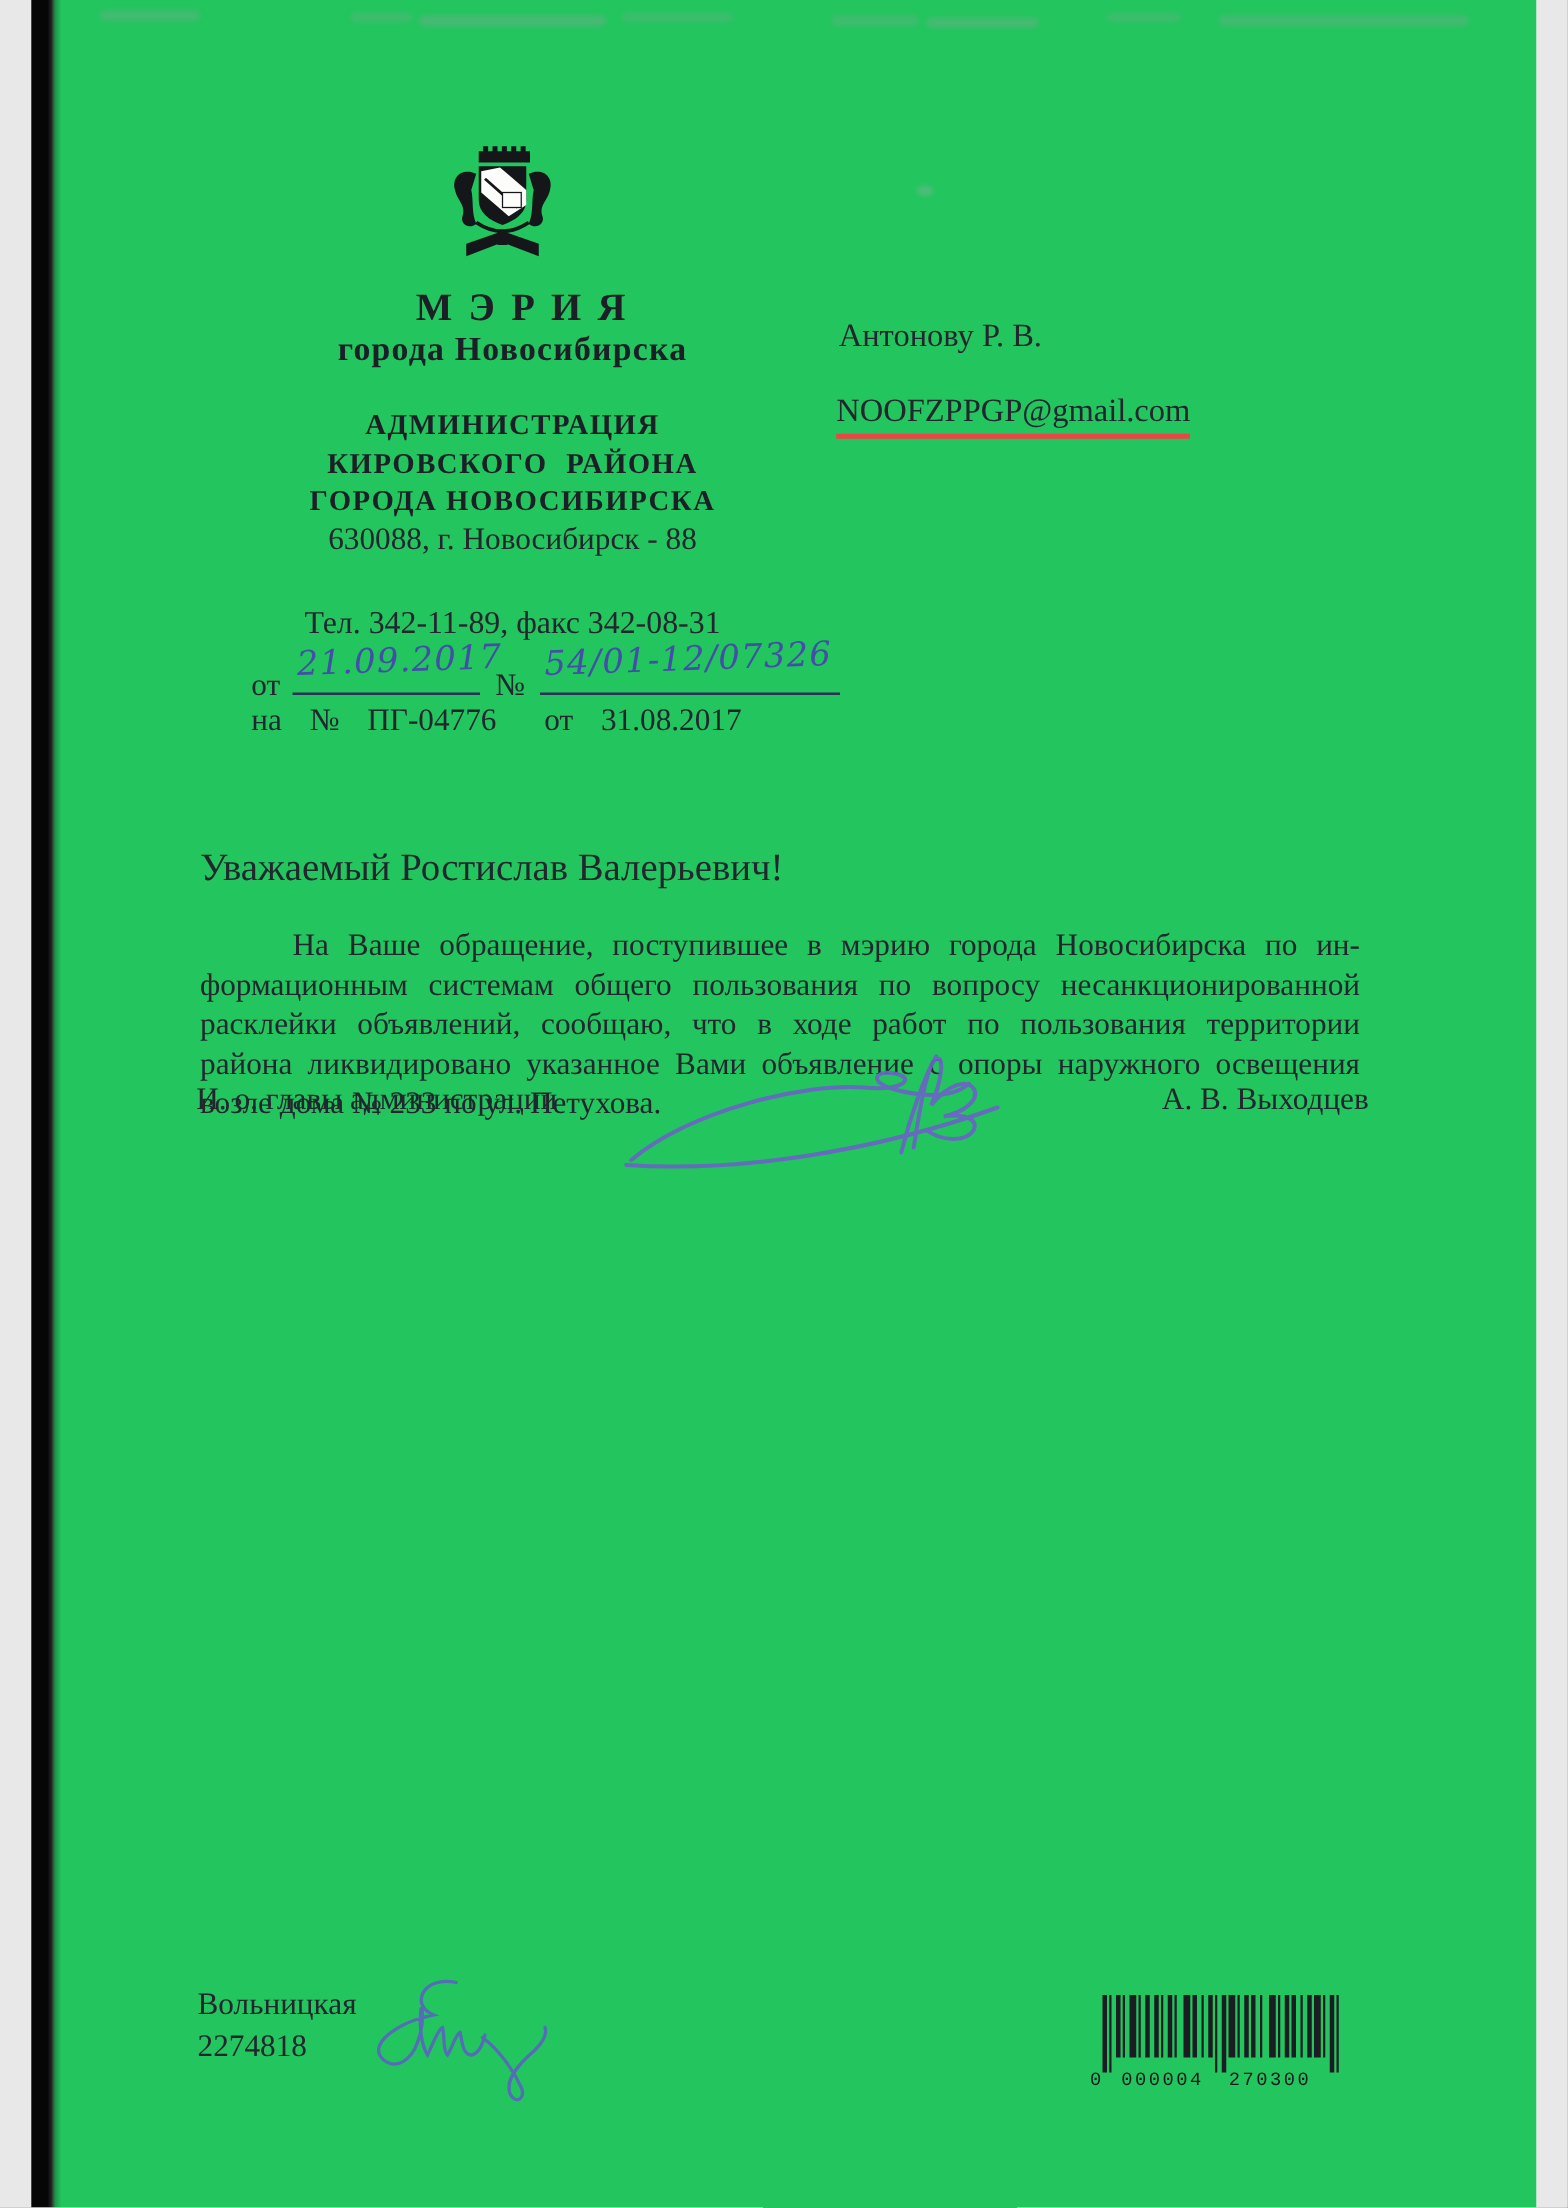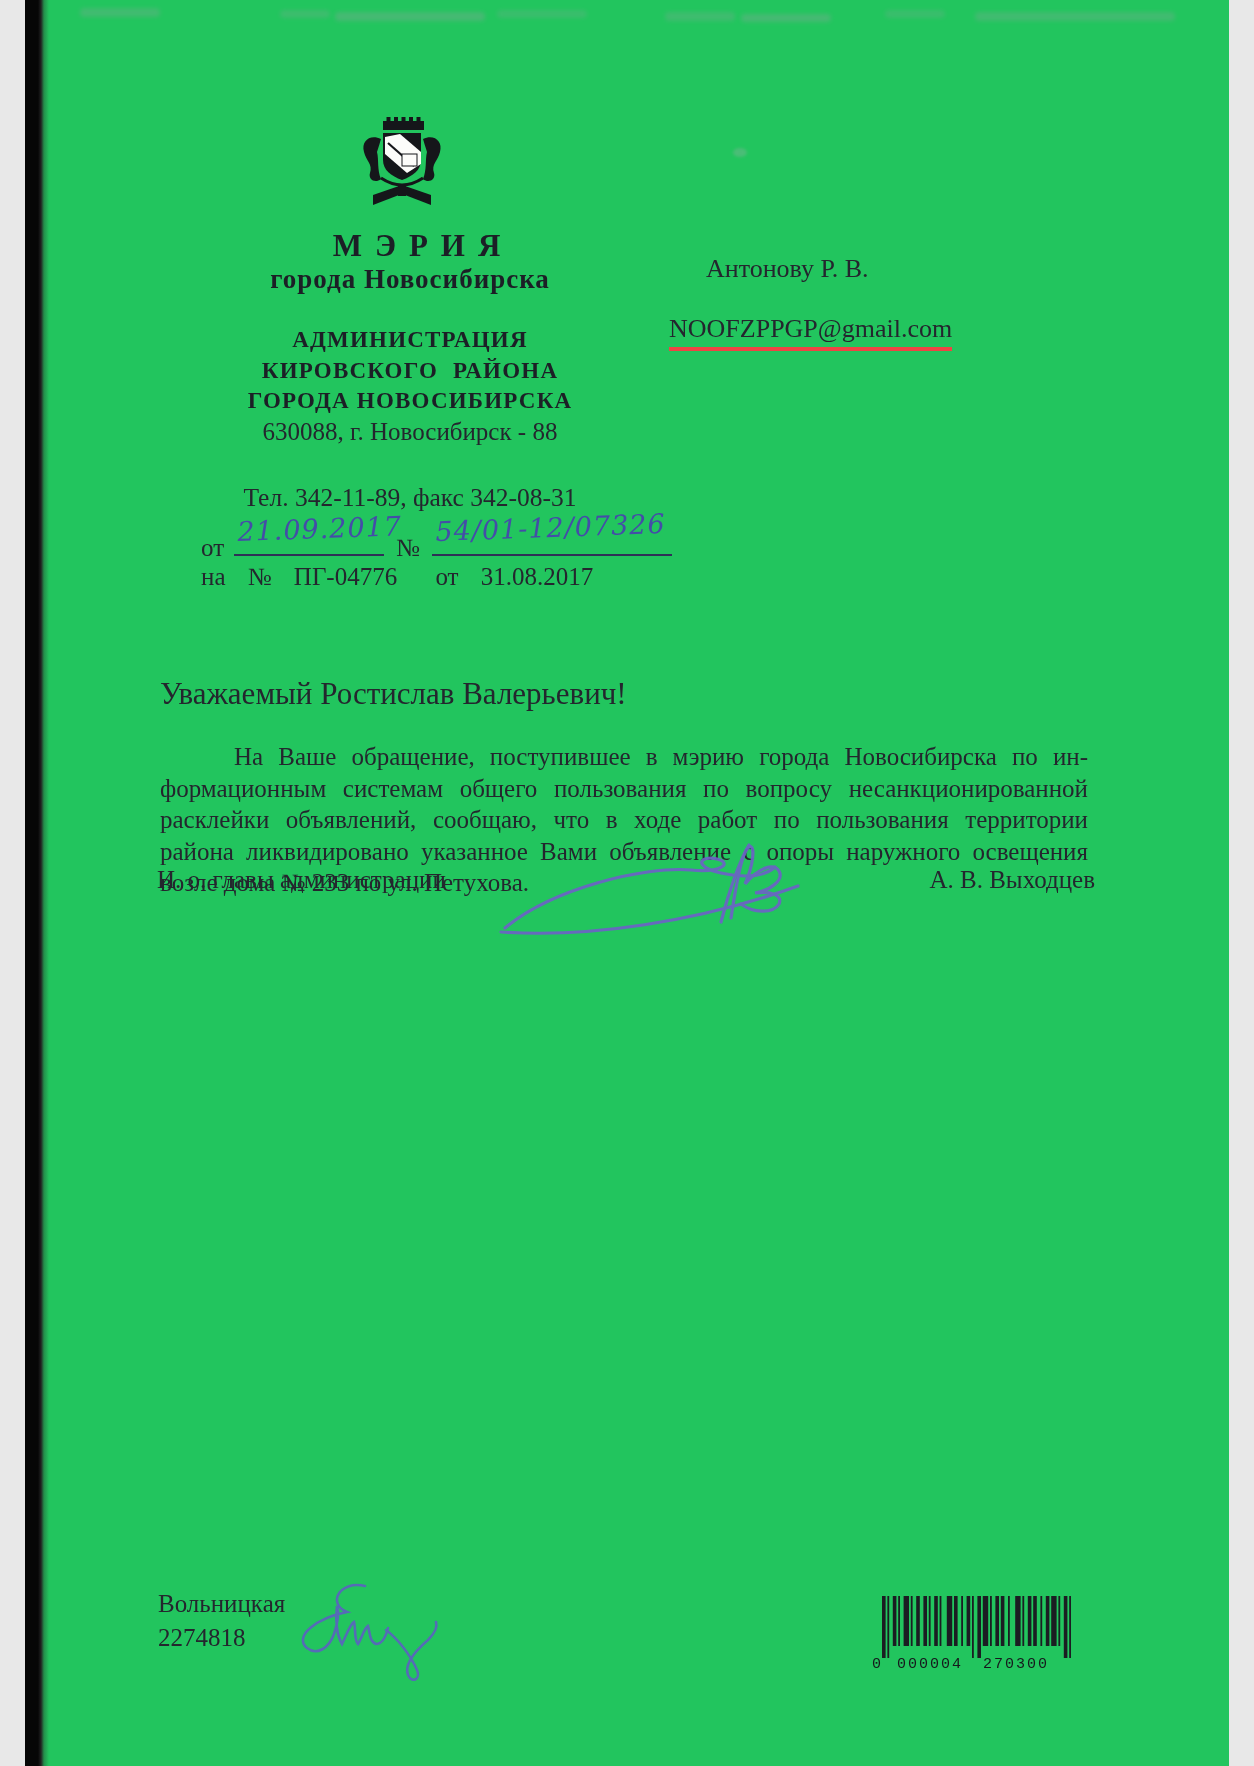--- a/index.html
+++ b/index.html
@@ -28,21 +28,21 @@
   .ref1{left:176px;top:520px;font-size:25px;display:flex;align-items:baseline;}
   .slot{display:inline-block;border-bottom:2px solid #2e3156;height:34px;position:relative;}
   .slot-date{width:150px;margin-left:10px;}
   .slot-num{width:240px;margin-left:12px;}
   .hw{position:absolute;left:4px;top:-4px;white-space:nowrap;
       font-family:"DejaVu Serif", serif;font-style:italic;
       color:#444da8;font-size:27px;letter-spacing:1px;transform:rotate(-2deg);transform-origin:left bottom;}
   .ref2{left:176px;top:563px;font-size:25px;}
   .ref2 span{margin-right:16px;}
   
-  .rcpt-name{left:646px;top:254px;font-size:26px;margin-left:35px;}
+  .rcpt-name{left:646px;top:254px;font-size:26px;}
   .rcpt-email{left:644px;top:314px;font-size:26px;border-bottom:4px solid #ef4444;padding-bottom:3px;}
   
   .salutation{left:135px;top:676px;width:925px;text-align:left;font-size:31px;}
   .bodytext{left:135px;top:741px;width:928px;font-size:25px;line-height:31.6px;}
   .bline{text-align:justify;text-align-last:justify;}
   .bline.first{text-indent:74px;}
   .bline.last{text-align-last:left;}
   
   .sig-pos{left:132px;top:866px;font-size:25px;}
   .sig-scribble{left:468px;top:838px;width:325px;height:104px;}

